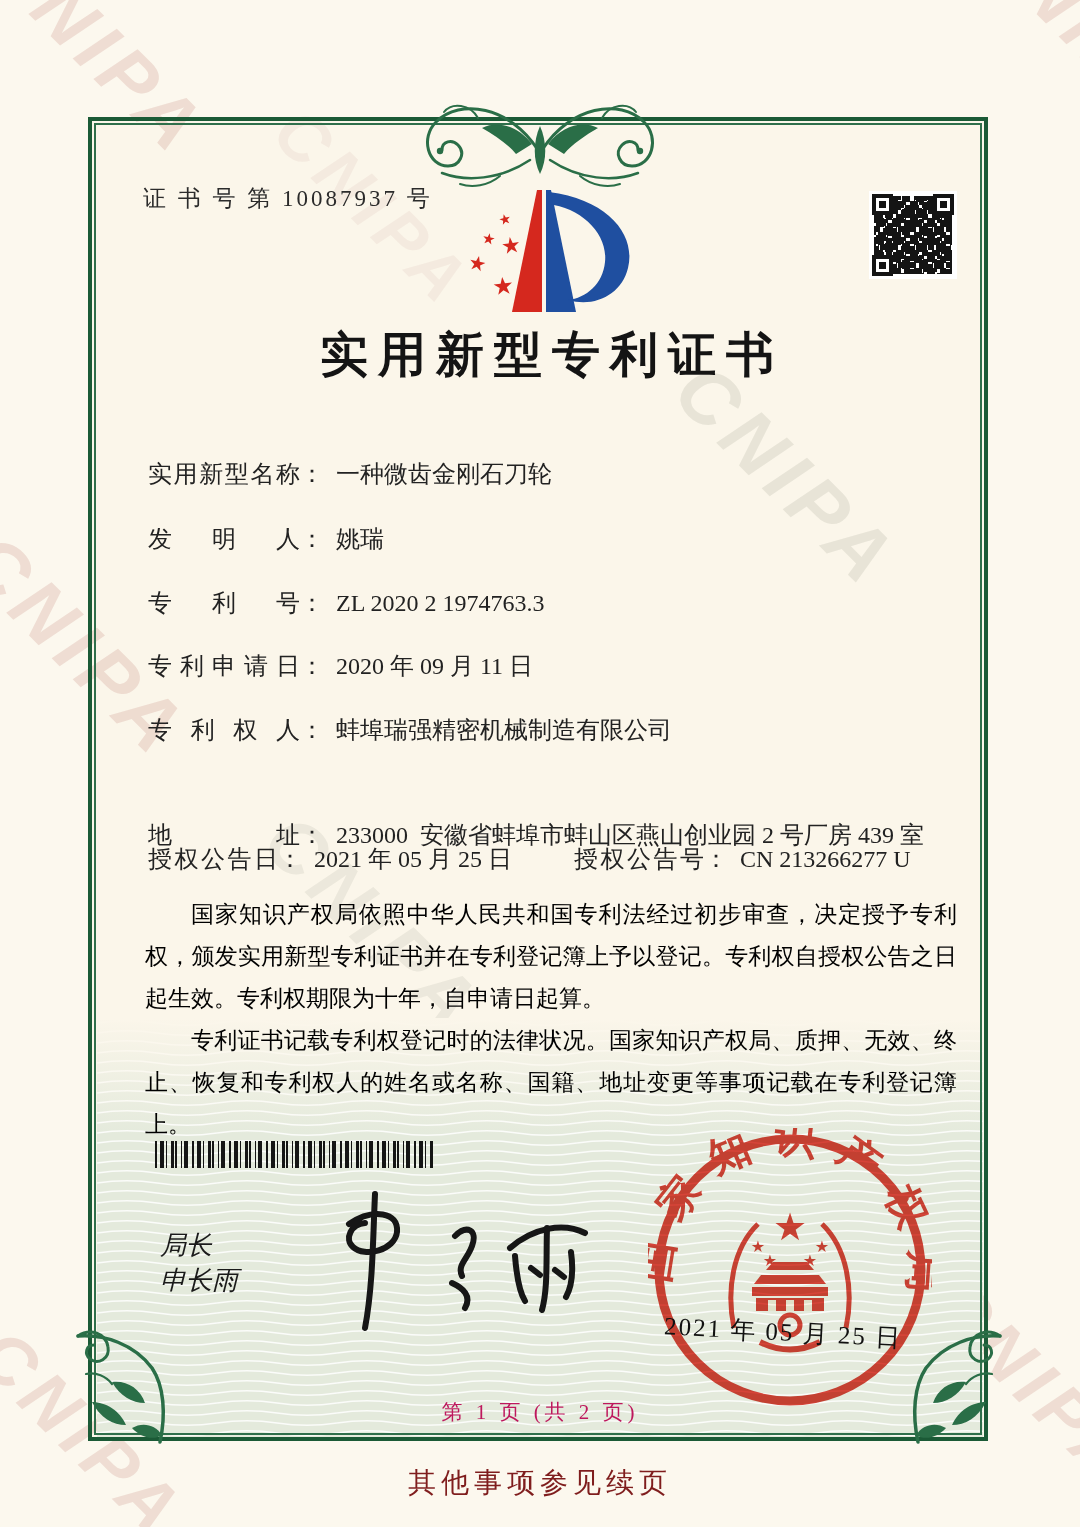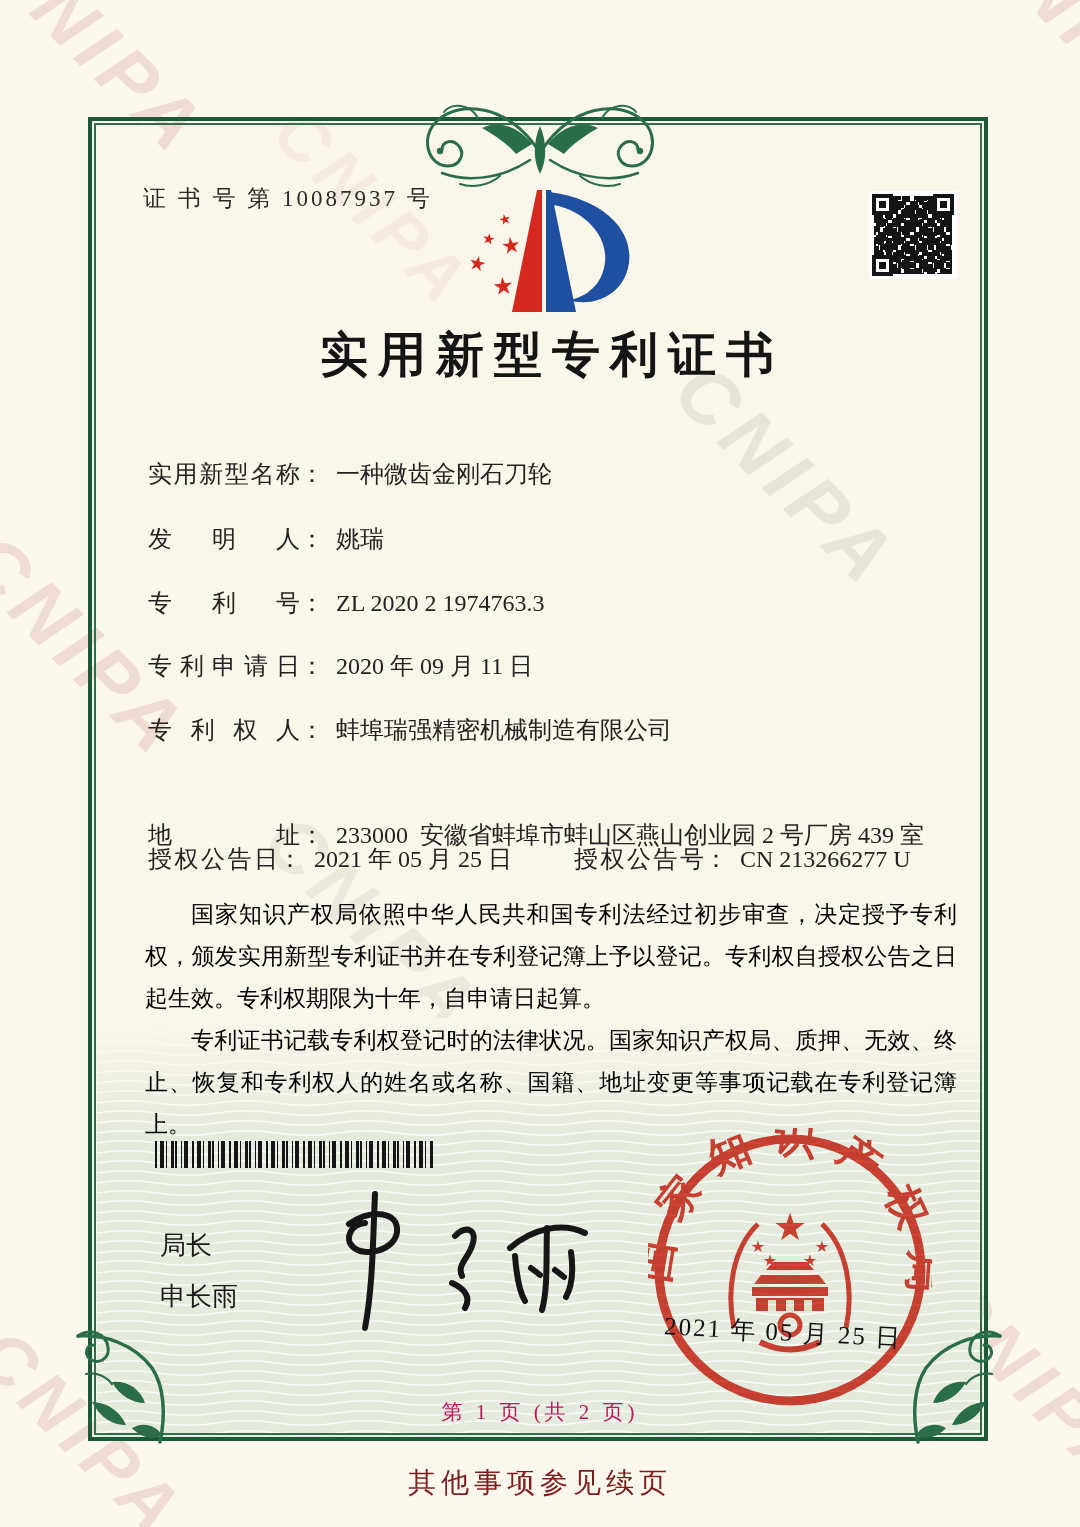--- a/index.html
+++ b/index.html
@@ -82,22 +82,22 @@
       #151515 0 2px, transparent 2px 5px,
       #151515 5px 9px, transparent 9px 11px,
       #151515 11px 12px, transparent 12px 16px,
       #151515 16px 19px, transparent 19px 20px,
       #151515 20px 22px, transparent 22px 26px,
       #151515 26px 27px, transparent 27px 29px,
       #151515 29px 33px, transparent 33px 37px);
   }
 
   
-  .signer{left:160px; top:1228px; z-index:5; font-family:"Liberation Sans", sans-serif; font-size:26px; color:#1a1a1a;}
-  .signer .name{margin-top:16px;}
+  .signer{left:160px; top:1228px; z-index:5; font-family:"Liberation Sans", sans-serif; font-size:26px; color:#1a1a1a;font-style:italic;}
+  .signer .name{}
   .signature{left:305px; top:1186px; z-index:5;}
 
   
   .seal{left:648px; top:1128px; z-index:6; mix-blend-mode:multiply; opacity:.93;}
   .seal-date{
     left:664px; top:1316px; width:260px; z-index:7;
     font-size:25px; color:#111; letter-spacing:2px; white-space:nowrap;
     transform:rotate(3deg);
   }
 

